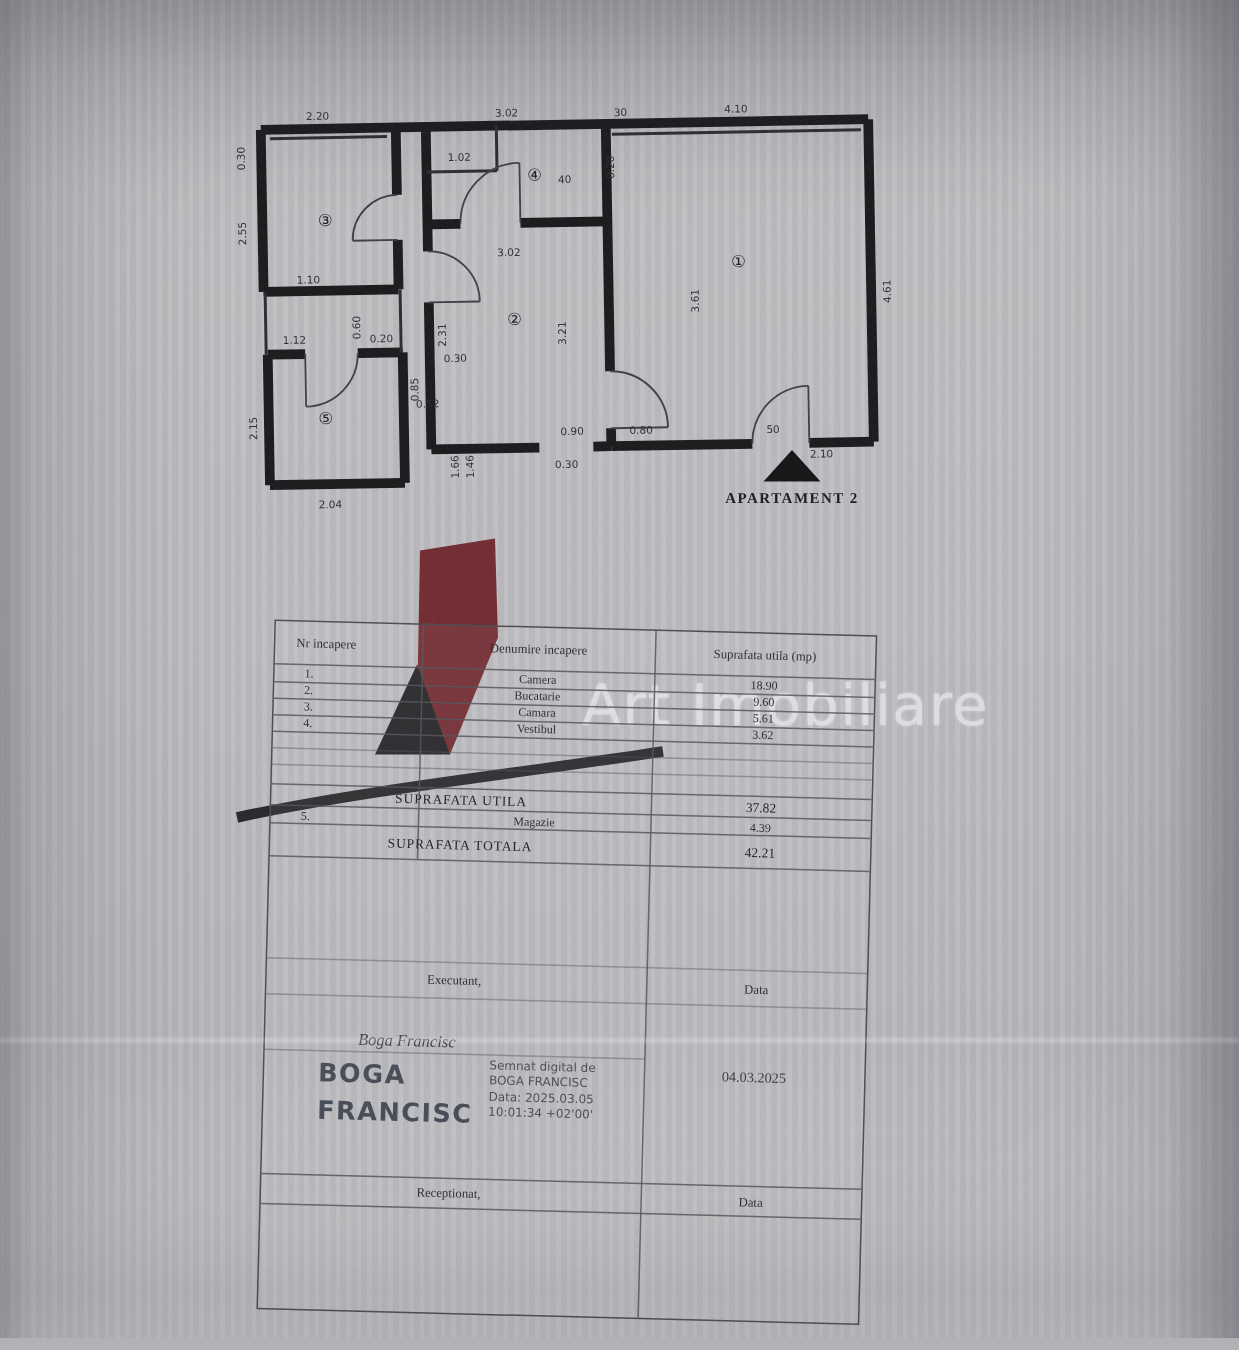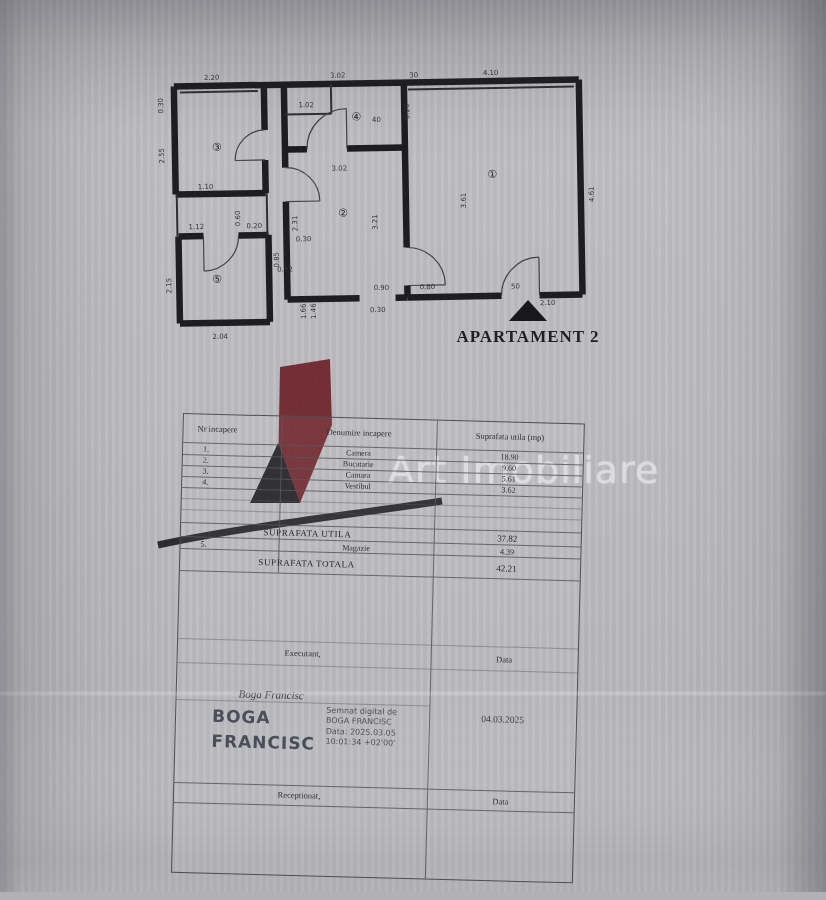--- a/index.html
+++ b/index.html
@@ -27,21 +27,21 @@
   .plan-wrap{position:absolute;left:148px;top:58px;width:460px;height:300px;transform:rotate(-1deg);}
   .plan-wrap svg{width:100%;height:100%;}
   .walls path{stroke:#1a1a1d;stroke-width:6.5;fill:none;stroke-linecap:butt;}
   .walls-thin path{stroke:#2c2c30;stroke-width:2;fill:none;}
   .doors path{stroke:#3f3f44;stroke-width:1.2;fill:none;}
   .dim{font:7px "DejaVu Sans",sans-serif;fill:#2f2f33;text-anchor:middle;}
   .room-no{font:11px "DejaVu Sans",sans-serif;fill:#1e1e22;text-anchor:middle;}
 
   .title-block{position:absolute;left:448px;top:300px;width:160px;text-align:center;}
   .north-triangle{width:0;height:0;margin:0 auto;border-left:19px solid transparent;border-right:19px solid transparent;border-bottom:21px solid #141417;}
-  .plan-title{margin-top:6px;font-size:17px;font-weight:bold;letter-spacing:1px;color:#1c1c20;}
+  .plan-title{margin-top:6px;font-size:10px;font-weight:bold;letter-spacing:1px;color:#1c1c20;}
 
   
   .logo-svg{position:absolute;left:150px;top:355px;width:300px;height:200px;pointer-events:none;opacity:.92;}
   .brand{
     position:absolute;left:388px;top:448px;font-family:"DejaVu Sans",sans-serif;
     font-size:38px;font-weight:400;color:#e6e6e9;opacity:.82;letter-spacing:1px;
     text-shadow:0 0 2px rgba(255,255,255,.5);pointer-events:none;
   }
 
   

